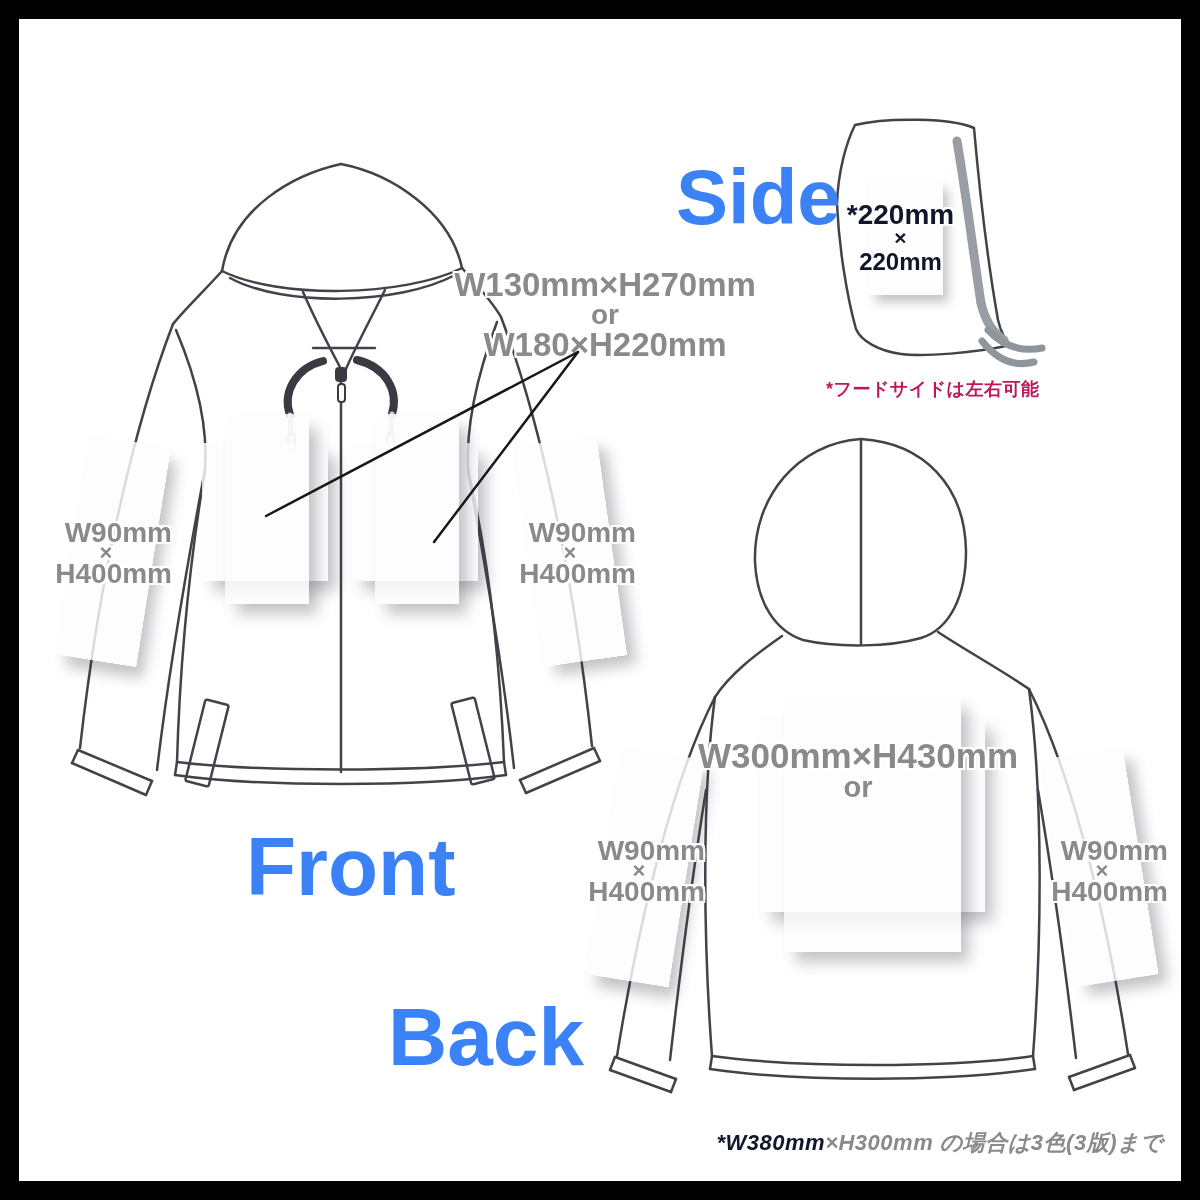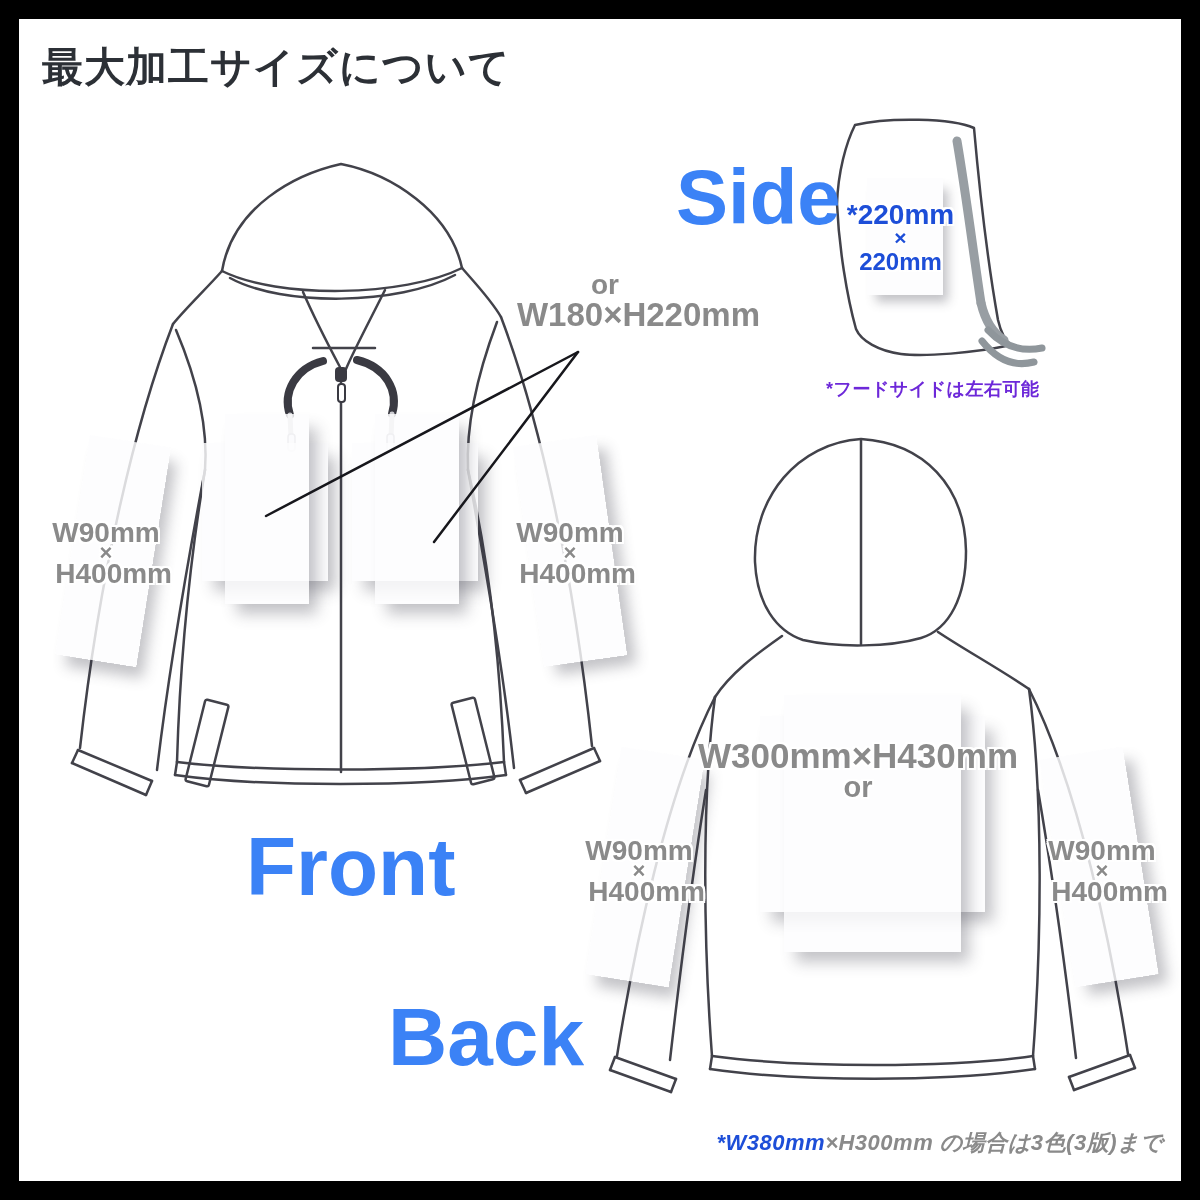--- a/index.html
+++ b/index.html
@@ -17,46 +17,46 @@
   .title-method{font-size:30px;font-weight:bold;letter-spacing:0px;}
   
   .pa{position:absolute;z-index:2;background:rgba(252,252,254,0.82);
       box-shadow:10px 12px 14px -2px rgba(55,55,70,0.30);}
   .pa.small-shadow{box-shadow:7px 9px 10px -2px rgba(55,55,70,0.30);}
   
   .size-text{position:absolute;z-index:3;font-weight:bold;color:#8a8a8a;text-align:center;
     text-shadow:-2px -2px 0 #fff,2px -2px 0 #fff,-2px 2px 0 #fff,2px 2px 0 #fff,
                 -2px 0 0 #fff,2px 0 0 #fff,0 -2px 0 #fff,0 2px 0 #fff;}
   .size-text span{display:block;}
-  .red{color:#1d4ed8;}
+  .red{color:#0f172a;}
   
   .chest-block{left:450px;top:270px;width:310px;}
   .chest-block .l1{font-size:33px;line-height:30px;}
   .chest-block .or{font-size:28px;line-height:30px;}
-  .chest-block .l2{font-size:33px;line-height:30px;text-align:right;}
+  .chest-block .l2{font-size:33px;line-height:30px;}
   
   .backbody-block{left:680px;top:740px;width:356px;}
   .backbody-block .l1{font-size:35px;line-height:32px;}
   .backbody-block .or{font-size:29px;line-height:31px;}
   .backbody-block .l3{font-size:34px;line-height:34px;white-space:nowrap;}
   
   .sleeve-size{width:132px;font-size:28px;}
-  .sleeve-size .w{line-height:22px;}
+  .sleeve-size .w{line-height:22px;text-align:right;}
   .sleeve-size .x{font-size:22px;line-height:18px;}
   .sleeve-size .h{line-height:24px;text-align:right;}
   
   .sidehood-block{left:832px;top:202px;width:137px;z-index:3;}
   .sidehood-block .l1{font-size:28px;line-height:26px;}
   .sidehood-block .x{font-size:21px;line-height:20px;}
   .sidehood-block .l2{font-size:24px;line-height:28px;}
   .sidehood-block span{display:block;}
   .sidehood-block{position:absolute;font-weight:bold;text-align:center;
     text-shadow:-2px -2px 0 #fff,2px -2px 0 #fff,-2px 2px 0 #fff,2px 2px 0 #fff;}
   
-  .side-note{position:absolute;left:826px;top:377px;z-index:3;font-size:18px;font-weight:bold;color:#6d28d9;letter-spacing:0.5px;}
+  .side-note{position:absolute;left:826px;top:377px;z-index:3;font-size:18px;font-weight:bold;color:#be185d;letter-spacing:0.5px;}
   .footnote{position:absolute;right:37px;top:1128px;z-index:3;font-size:22px;font-weight:bold;color:#8a8a8a;letter-spacing:0.5px;font-style:italic;}
   
   .view-label{position:absolute;z-index:3;font-weight:bold;color:#3b82f6;}
   .label-front{left:246px;top:826px;font-size:82px;line-height:82px;}
   .label-back{left:388px;top:996px;font-size:82px;line-height:82px;}
   .label-side{left:676px;top:158px;font-size:78px;line-height:78px;}
 </style>
 </head>
 <body>
 
@@ -166,28 +166,28 @@
   <div class="pa" style="left:375px;top:414px;width:84px;height:190px;"></div>
   <div class="pa" style="left:72px;top:440px;width:82px;height:222px;transform:rotate(9deg);"></div>
   <div class="pa" style="left:528px;top:440px;width:84px;height:222px;transform:rotate(-8deg);"></div>
   <div class="pa" style="left:760px;top:716px;width:225px;height:196px;"></div>
   <div class="pa" style="left:784px;top:695px;width:177px;height:257px;"></div>
   <div class="pa" style="left:603px;top:752px;width:84px;height:230px;transform:rotate(9deg);"></div>
   <div class="pa" style="left:1057px;top:752px;width:84px;height:230px;transform:rotate(-9deg);"></div>
   <div class="pa small-shadow" style="left:867px;top:178px;width:76px;height:117px;"></div>
 
   <div class="title-row">
-    <span class="title-main">最大加工サイズについて</span>
   </div>
 
   <div class="view-label label-side">Side</div>
   <div class="view-label label-back">Back</div>
   <div class="view-label label-front">Front</div>
 
   <div class="size-text chest-block">
+    <span class="l1">W130mm×H270mm</span>
     <span class="or">or</span>
     <span class="l2">W180×H220mm</span>
   </div>
 
   <div class="size-text backbody-block">
     <span class="l1">W300mm×H430mm</span>
     <span class="or">or</span>
   </div>
 
   <div class="size-text sleeve-size" style="left:40px;top:522px;">

